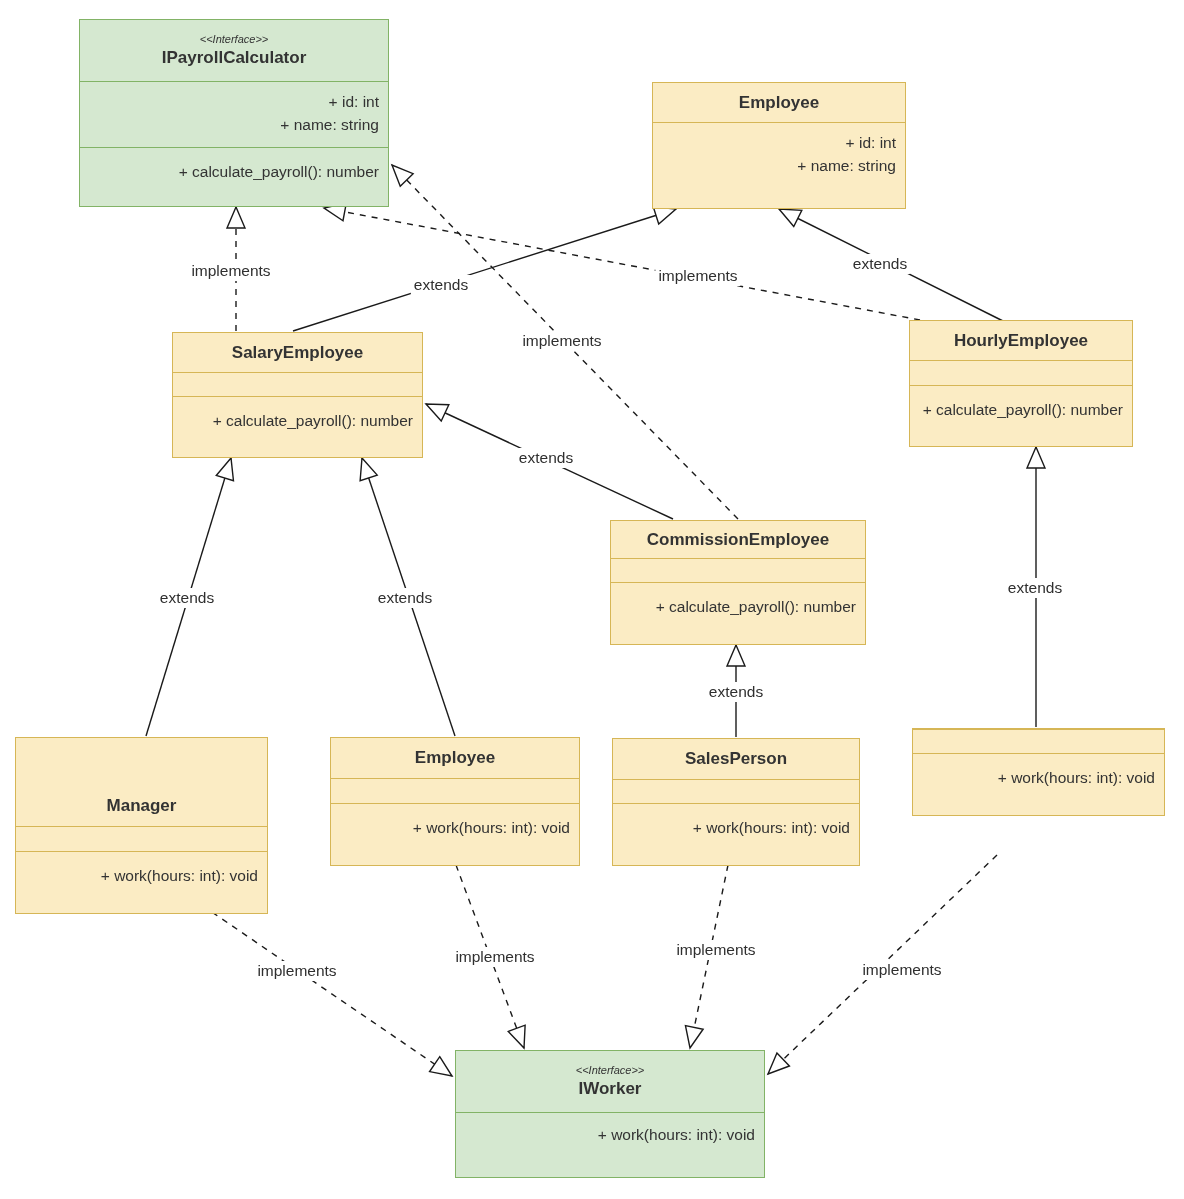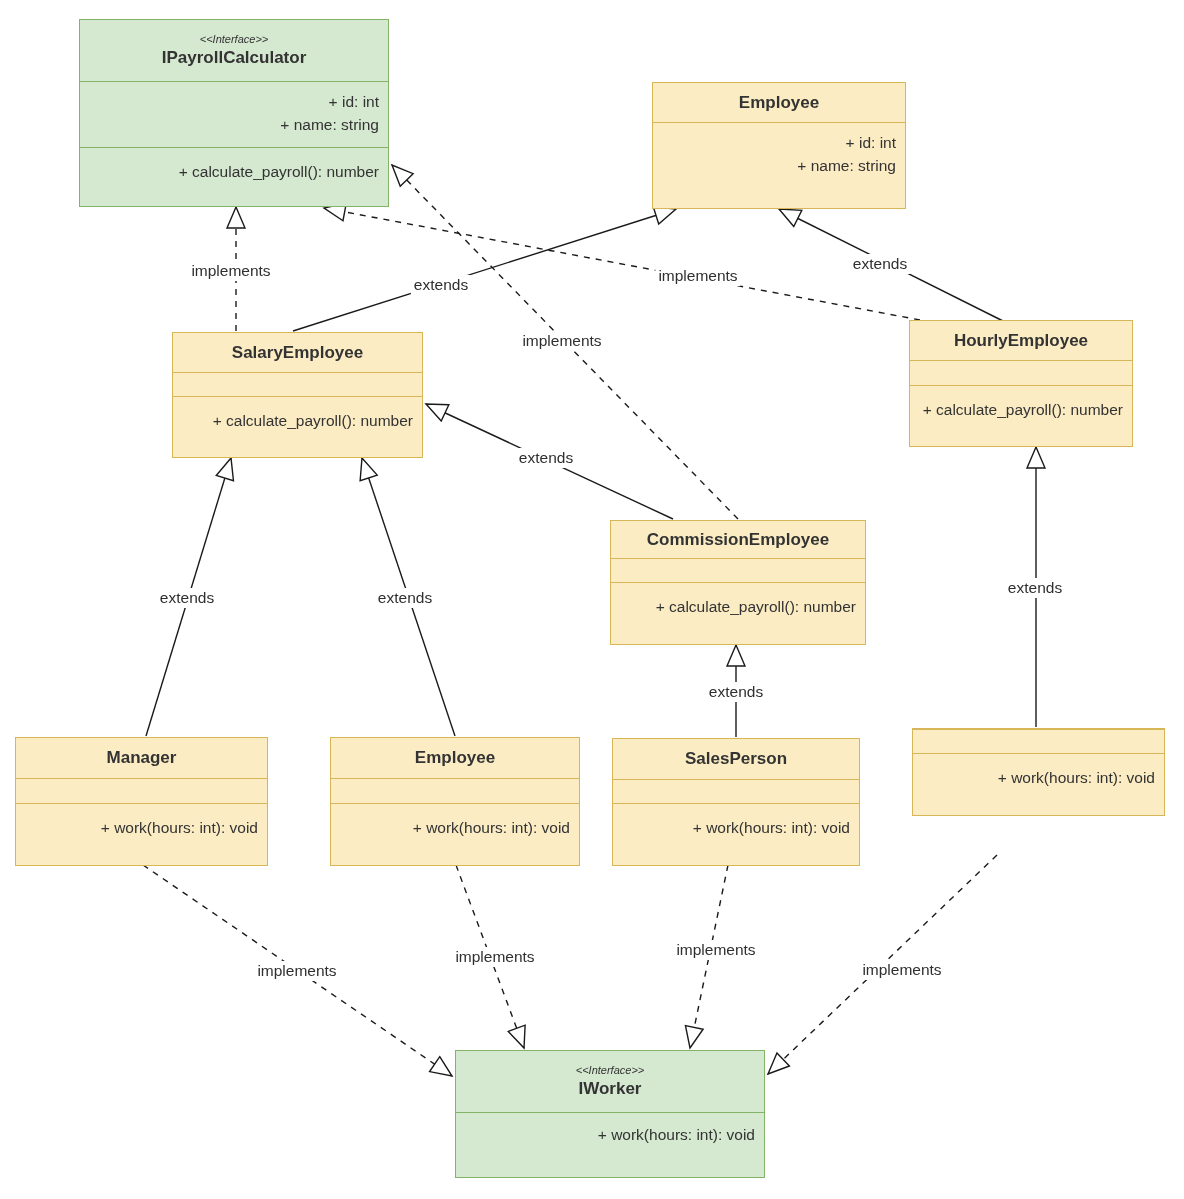--- a/index.html
+++ b/index.html
@@ -141,21 +141,21 @@
     <div class="title" style="height:37px;">
       <div class="name">CommissionEmployee</div>
     </div>
     <div class="sec empty" style="height:24px;"></div>
     <div class="sec" style="height:62px;padding-top:12px;">
       <div class="member">+ calculate_payroll(): number</div>
     </div>
   </div>
 
   <div class="uml-class cls" style="left:15px;top:737px;width:253px;">
-    <div class="title" style="height:40px;">
+    <div class="title" style="height:40px;margin-top:48px;">
       <div class="name">Manager</div>
     </div>
     <div class="sec empty" style="height:25px;"></div>
     <div class="sec" style="height:62px;padding-top:12px;">
       <div class="member">+ work(hours: int): void</div>
     </div>
   </div>
 
   <div class="uml-class cls" style="left:330px;top:737px;width:250px;">
     <div class="title" style="height:40px;">

